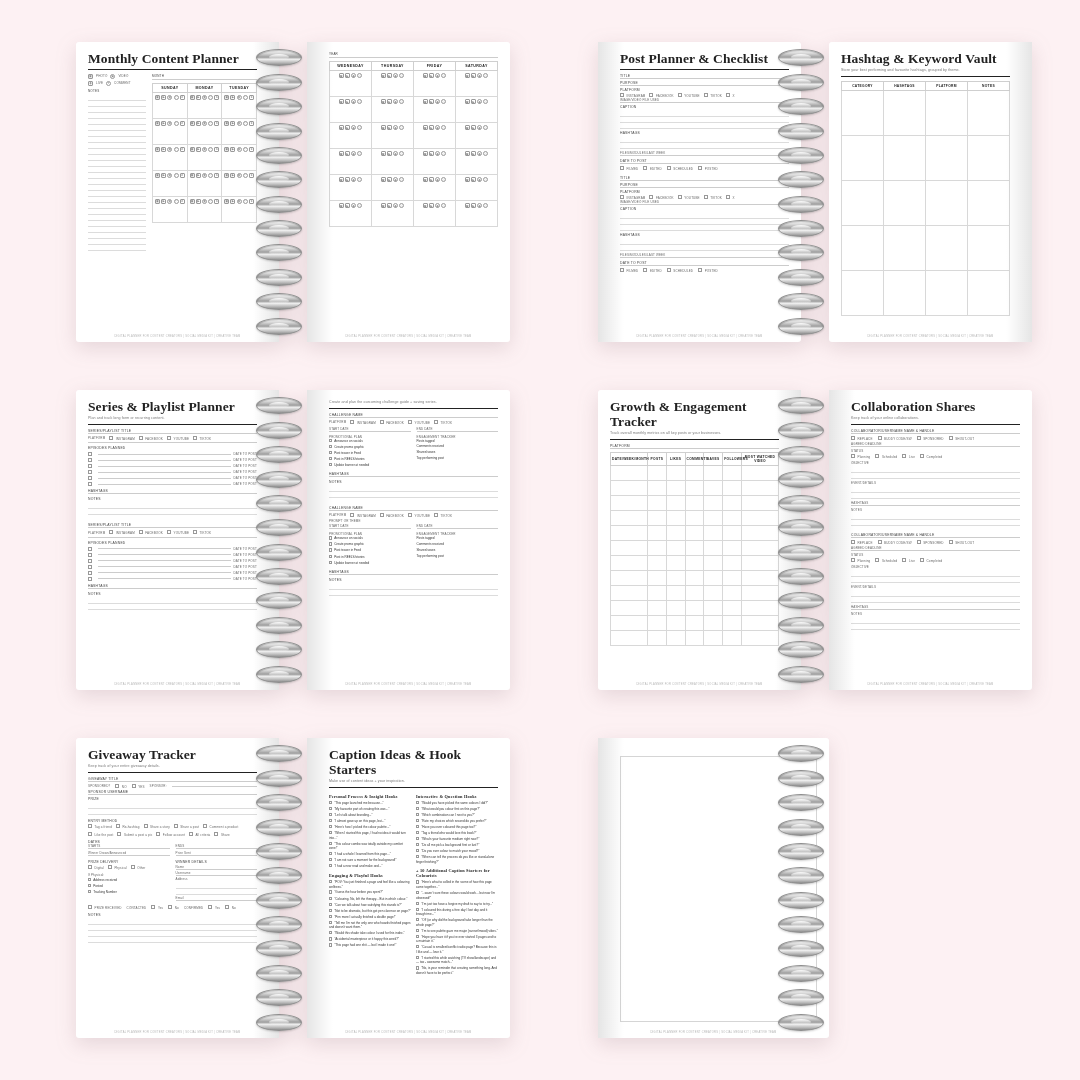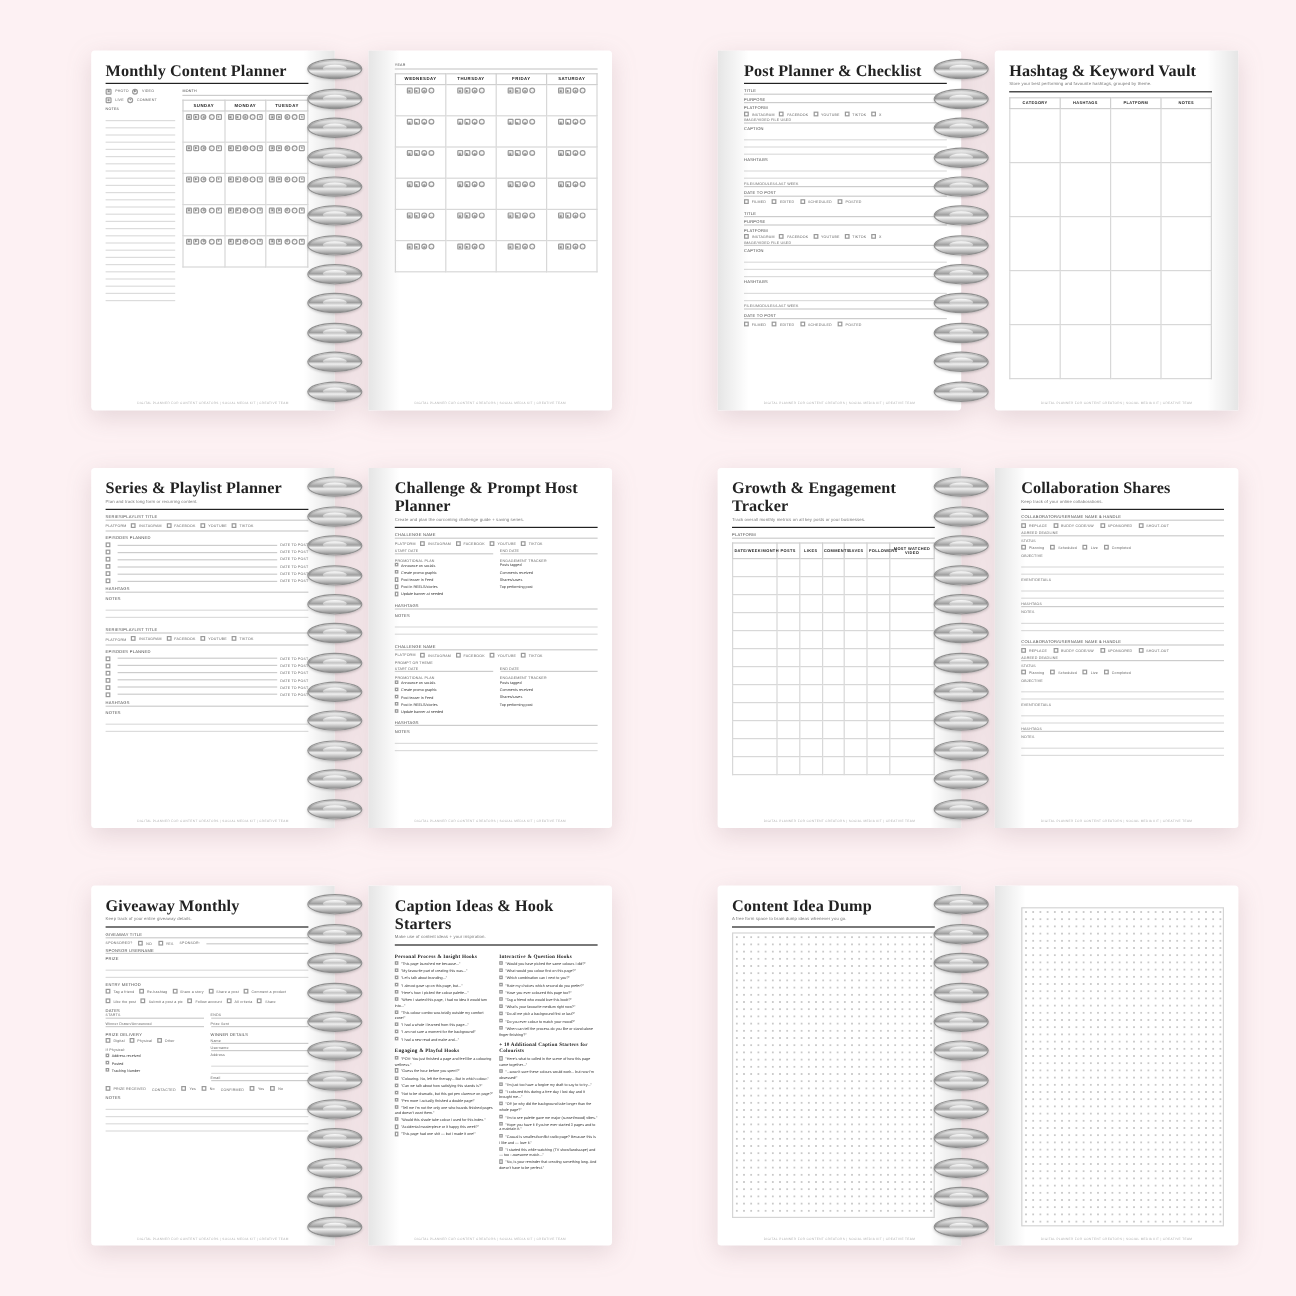--- a/index.html
+++ b/index.html
@@ -862,21 +862,20 @@
               </div>
           </div>
 
           <div class="foot">DIGITAL PLANNER FOR CONTENT CREATORS | SOCIAL MEDIA KIT | CREATIVE TEAM</div>
         </div>
         <div class="gutter-shadow-l"></div>
       </div>
 
       <div class="page right">
         <div class="page-inner">
-          <div class="title">Challenge &amp; Prompt Host Planner</div>
           <div class="subtitle">Create and plan the ourcoming challenge guide + saving series.</div>
           <div class="rule"></div>
 
           <div>
             <div class="lbl">CHALLENGE NAME</div>
             <div class="line"></div>
             <div class="row" style="gap:4px; margin:2px 0;">
               <span class="lbl-sm">PLATFORM</span>
               <span class="lbl-sm"><i class="chk"></i><span>INSTAGRAM</span></span>
               <span class="lbl-sm"><i class="chk"></i><span>FACEBOOK</span></span>
@@ -1234,21 +1233,21 @@
           <div class="ring"></div>
           <div class="ring"></div>
       </div>
     </div>
   </div>
 
   <div class="cell">
     <div class="spread">
       <div class="page left">
         <div class="page-inner">
-          <div class="title">Giveaway Monthly</div>
+          <div class="title">Giveaway Tracker</div>
           <div class="subtitle">Keep track of your entire giveaway details.</div>
           <div class="rule"></div>
 
           <div class="lbl">GIVEAWAY TITLE</div>
           <div class="line"></div>
           <div class="row" style="gap:5px; margin-top:2px;">
             <span class="lbl-sm">SPONSORED?</span>
             <span class="lbl-sm"><i class="chk"></i><span>NO</span></span>
             <span class="lbl-sm"><i class="chk"></i><span>YES</span></span>
             <span class="lbl-sm">SPONSOR:</span>
@@ -1431,30 +1430,20 @@
         <div class="ring"></div>
           <div class="ring"></div>
           <div class="ring"></div>
           <div class="ring"></div>
       </div>
     </div>
   </div>
 
   <div class="cell">
     <div class="spread">
-      <div class="page left">
-        <div class="page-inner">
-          <div class="title">Content Idea Dump</div>
-          <div class="subtitle">A free form space to brain dump ideas whenever you go.</div>
-          <div class="rule"></div>
-          <div class="dotgrid" style="height:238px;"></div>
-          <div class="foot">DIGITAL PLANNER FOR CONTENT CREATORS | SOCIAL MEDIA KIT | CREATIVE TEAM</div>
-        </div>
-        <div class="gutter-shadow-l"></div>
-      </div>
       <div class="page right">
         <div class="page-inner">
           <div class="dotgrid" style="height:266px; margin-top:8px;"></div>
           <div class="foot">DIGITAL PLANNER FOR CONTENT CREATORS | SOCIAL MEDIA KIT | CREATIVE TEAM</div>
         </div>
         <div class="gutter-shadow-r"></div>
       </div>
       <div class="binding">
         <div class="ring"></div>
           <div class="ring"></div>

